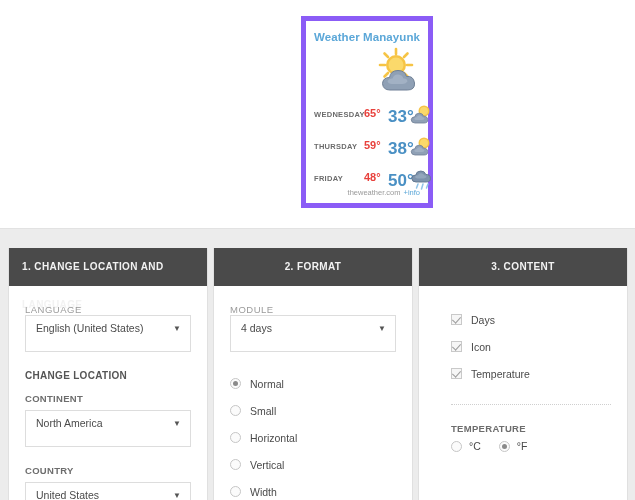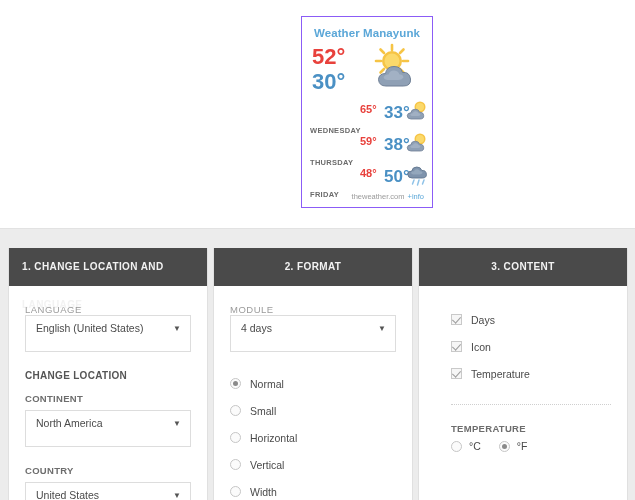--- a/index.html
+++ b/index.html
@@ -27,21 +27,21 @@
     height: 228px;
     background: #ffffff;
   }
   .widget {
     position: absolute;
     left: 301px;
     top: 16px;
     width: 132px;
     height: 192px;
     background: #ffffff;
-    border: 1px solid #8b5cf6;
+    border: 5px solid #8b5cf6;
     box-sizing: border-box;
   }
   .widget-title {
     text-align: center;
     color: #5ba7d8;
     font-size: 11.5px;
     font-weight: bold;
     letter-spacing: .1px;
     padding-top: 10px;
   }
@@ -81,21 +81,20 @@
     padding: 0 8px;
   }
   .f-day {
     position: absolute;
     left: 8px;
     top: 8px;
     font-size: 7.5px;
     font-weight: bold;
     color: #6b6b6b;
     letter-spacing: .3px;
-    margin-top: 20px;
   }
   .f-max {
     position: absolute;
     left: 58px;
     top: 5px;
     font-size: 11px;
     font-weight: bold;
     color: #e8413c;
   }
   .f-min {
@@ -296,24 +295,20 @@
 <body>
 
 <div id="page">
 
   <div class="widget-area">
     <div class="widget">
 
       <div class="widget-title">Weather Manayunk</div>
 
       <div class="widget-current">
-        <div class="cur-temps">
-          <span class="cur-max">52°</span>
-          <span class="cur-min">30°</span>
-        </div>
         <div class="cur-icon">
           <svg width="62" height="50" viewBox="0 0 62 50">
             <g>
               <circle cx="28" cy="19" r="10" fill="#f6c445"></circle>
               <g stroke="#f6c445" stroke-width="2.6" stroke-linecap="round">
                 <line x1="28" y1="3" x2="28" y2="8"></line>
                 <line x1="28" y1="30" x2="28" y2="35"></line>
                 <line x1="12" y1="19" x2="17" y2="19"></line>
                 <line x1="39" y1="19" x2="44" y2="19"></line>
                 <line x1="16.5" y1="7.5" x2="20" y2="11"></line>

